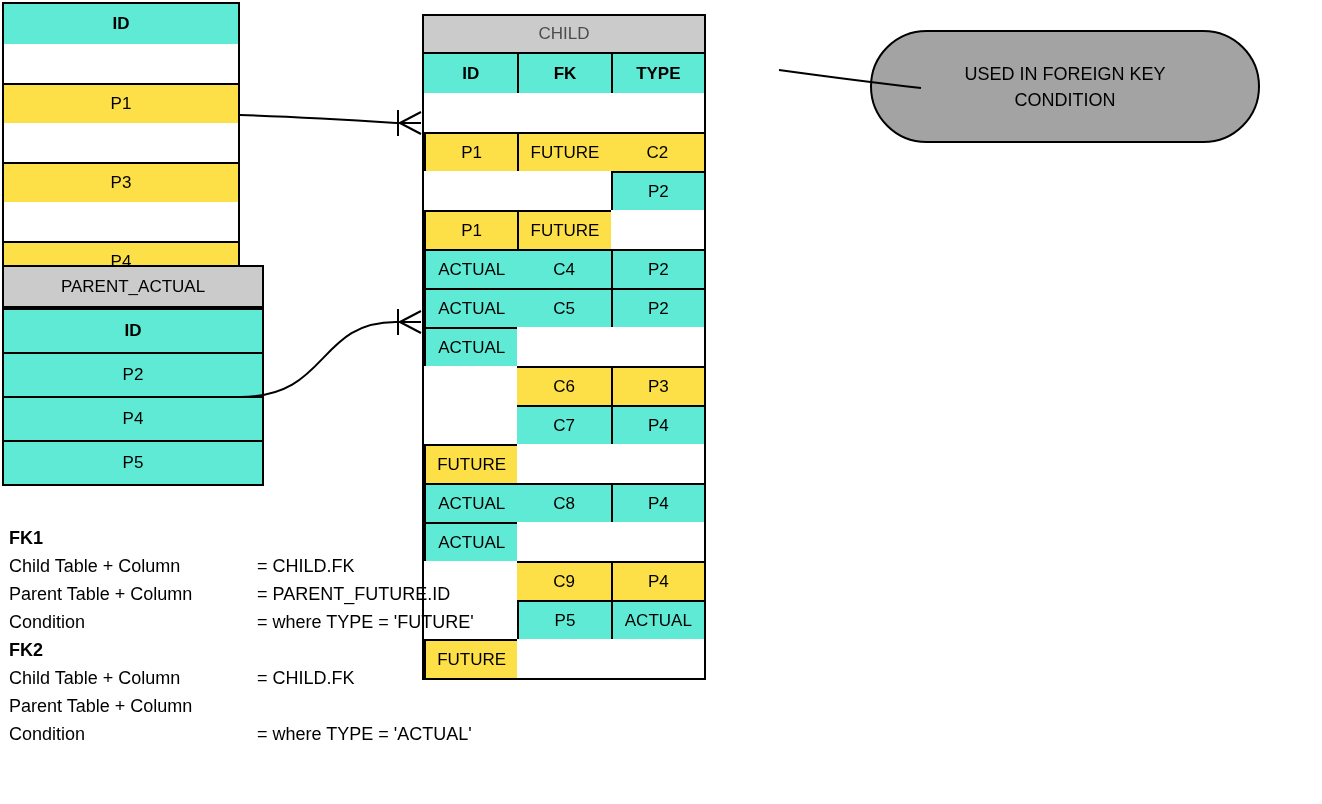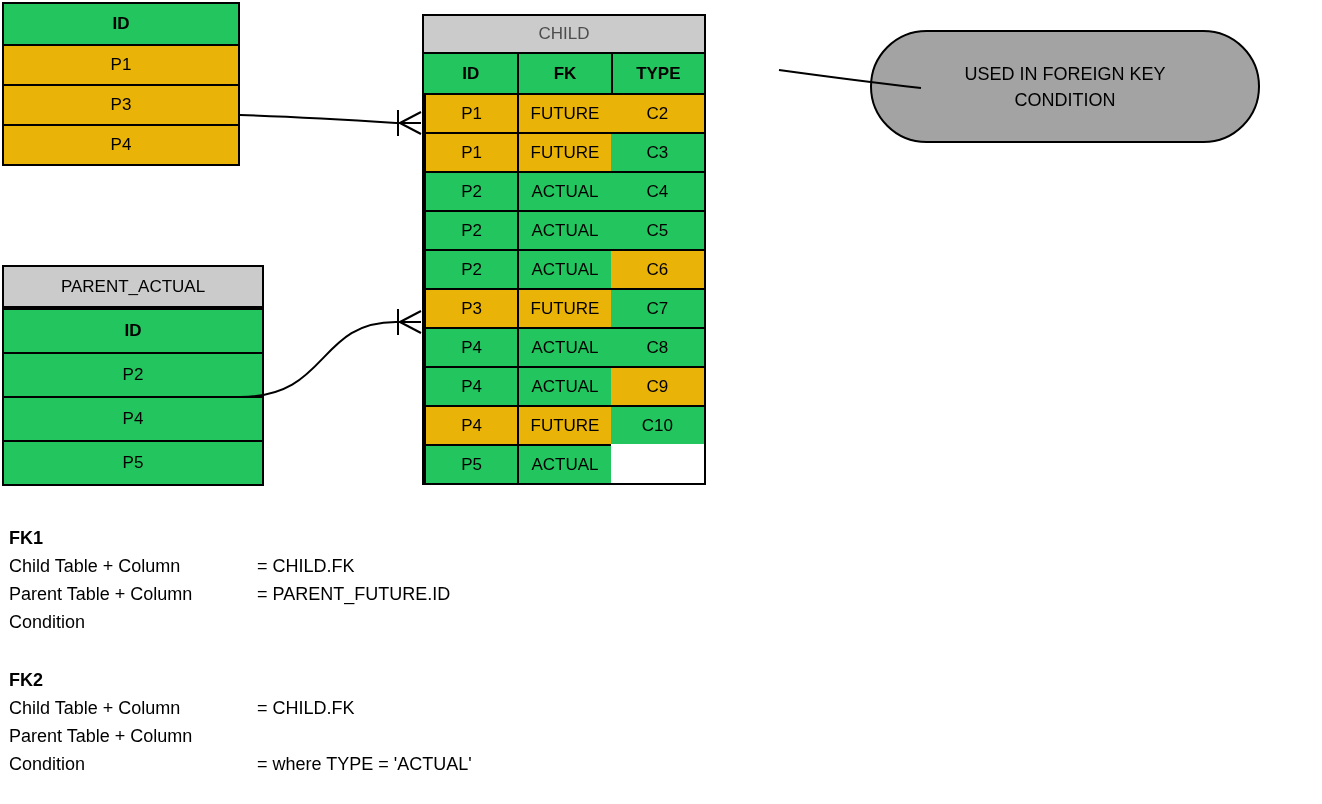--- a/index.html
+++ b/index.html
@@ -10,26 +10,26 @@
 
   
   .etable { position: absolute; border: 2px solid #000; background: #fff; }
   .etable .t-title {
     background: #cbcbcb; border-bottom: 2px solid #000;
     display: flex; align-items: center; justify-content: center;
     font-size: 17px; color: #000;
   }
   .etable .t-cell {
     display: flex; align-items: center; justify-content: center;
-    font-size: 17px; background: #22c55e;
+    font-size: 17px; background: #5eead4;
   }
   .etable .t-row { border-top: 2px solid #000; }
   .etable .t-row:first-of-type { border-top: none; }
   .etable .bold { font-weight: bold; }
-  .etable .hl { background: #eab308; }
+  .etable .hl { background: #fde047; margin-top: 39px; }
 
   
   #parent-future { left: 2px; top: 2px; width: 238px; }
   #parent-future .t-title { height: 38px; }
   #parent-future .t-cell { height: 40px; }
 
   #parent-actual { left: 2px; top: 265px; width: 262px; }
   #parent-actual .t-title { height: 41px; }
   #parent-actual .t-cell { height: 44px; }
 
@@ -47,21 +47,21 @@
     border: 2px solid #000; border-radius: 57px; background: #a3a3a3;
     display: flex; align-items: center; justify-content: center; text-align: center;
   }
   .callout .callout-text { font-size: 18px; line-height: 26px; max-width: 260px; }
 
   
   svg.overlay { position: absolute; left: 0; top: 0; pointer-events: none; }
 
   
   .notes { position: absolute; left: 9px; top: 524px; font-size: 18px; line-height: 28px; }
-  .note-block + .note-block { margin-top: 30px; }
+  .note-block + .note-block { }
   .note-heading { font-weight: bold; }
   .note-line { display: flex; }
   .note-label { width: 248px; flex: 0 0 248px; }
 </style>
 </head>
 <body>
 
 <div class="canvas">
 
   <div class="etable" id="parent-future">
@@ -86,21 +86,20 @@
       <div class="t-cell r1 c2 bold">FK</div>
       <div class="t-cell r1 c3 bold">TYPE</div>
 
       <div class="t-cell c2 hl">P1</div>
       <div class="t-cell c3 hl">FUTURE</div>
 
       <div class="t-cell c1 hl">C2</div>
       <div class="t-cell c2 hl">P1</div>
       <div class="t-cell c3 hl">FUTURE</div>
 
-      <div class="t-cell c1">C3</div>
       <div class="t-cell c2">P2</div>
       <div class="t-cell c3">ACTUAL</div>
 
       <div class="t-cell c1">C4</div>
       <div class="t-cell c2">P2</div>
       <div class="t-cell c3">ACTUAL</div>
 
       <div class="t-cell c1">C5</div>
       <div class="t-cell c2">P2</div>
       <div class="t-cell c3">ACTUAL</div>
@@ -114,21 +113,20 @@
       <div class="t-cell c3">ACTUAL</div>
 
       <div class="t-cell c1">C8</div>
       <div class="t-cell c2">P4</div>
       <div class="t-cell c3">ACTUAL</div>
 
       <div class="t-cell c1 hl">C9</div>
       <div class="t-cell c2 hl">P4</div>
       <div class="t-cell c3 hl">FUTURE</div>
 
-      <div class="t-cell c1">C10</div>
       <div class="t-cell c2">P5</div>
       <div class="t-cell c3">ACTUAL</div>
     </div>
   </div>
 
   <div class="callout">
     <div class="callout-text">USED IN FOREIGN KEY CONDITION</div>
   </div>
 
   <svg class="overlay" width="1322" height="804" viewBox="0 0 1322 804">
@@ -157,20 +155,21 @@
       <div class="note-line">
         <span class="note-label">Child Table + Column</span>
         <span class="note-value">= CHILD.FK</span>
       </div>
       <div class="note-line">
         <span class="note-label">Parent Table + Column</span>
         <span class="note-value">= PARENT_FUTURE.ID</span>
       </div>
       <div class="note-line">
         <span class="note-label">Condition</span>
+        <span class="note-value">= where TYPE = 'FUTURE'</span>
       </div>
     </div>
     <div class="note-block">
       <div class="note-heading">FK2</div>
       <div class="note-line">
         <span class="note-label">Child Table + Column</span>
         <span class="note-value">= CHILD.FK</span>
       </div>
       <div class="note-line">
         <span class="note-label">Parent Table + Column</span>

